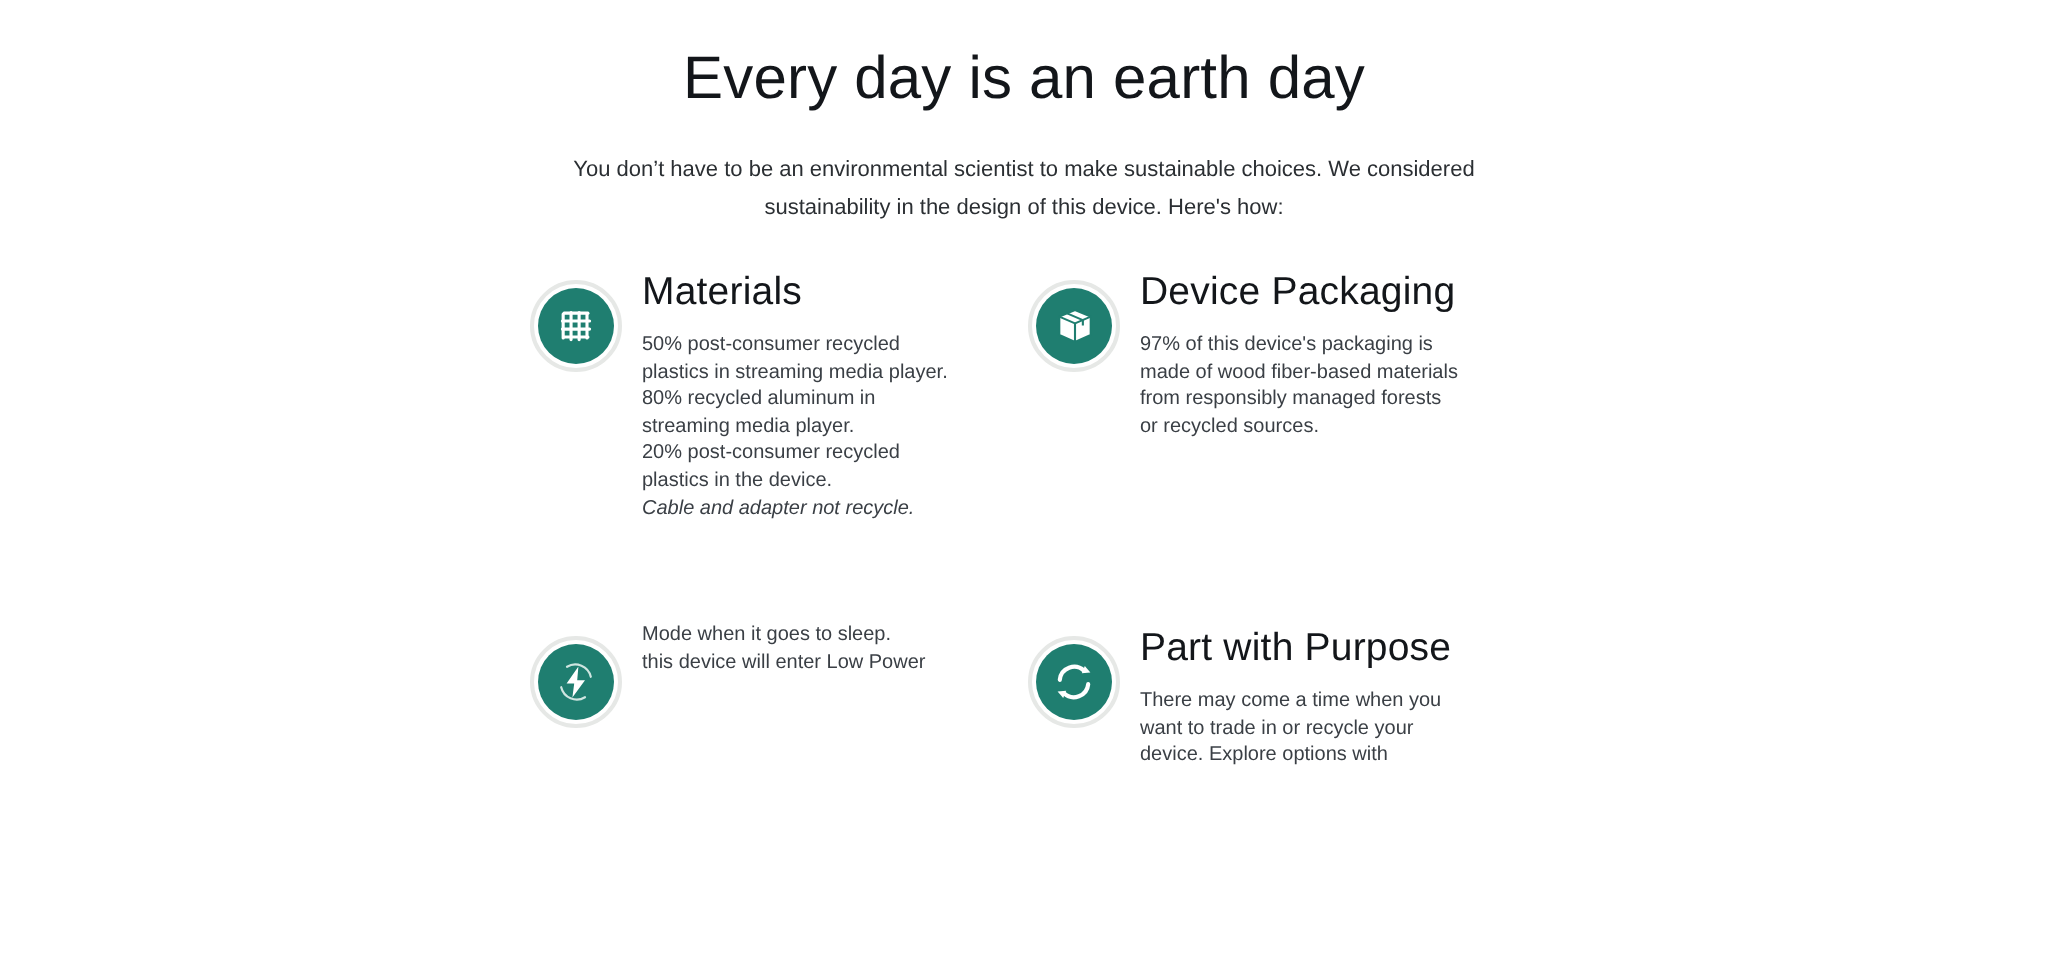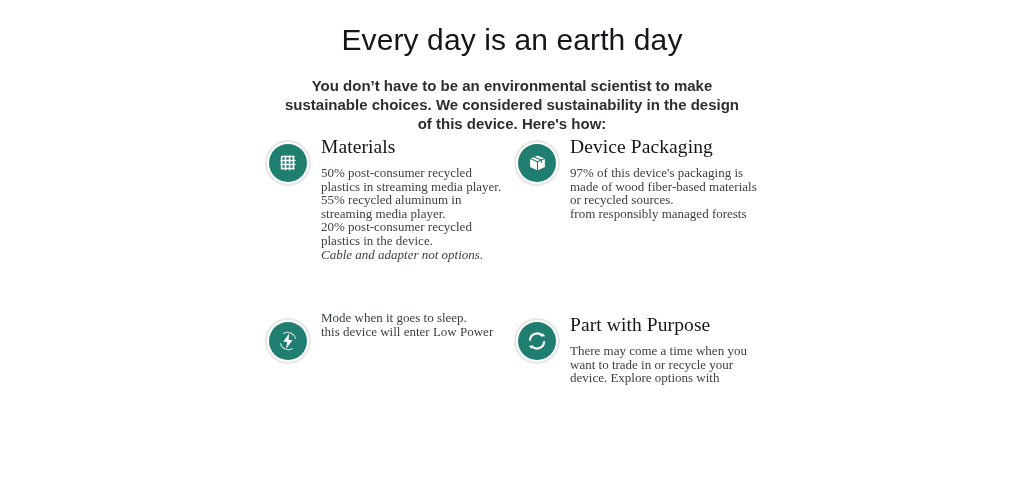--- a/index.html
+++ b/index.html
@@ -32,24 +32,24 @@
     font-size: 30px;
     font-weight: 400;
     color: #13161a;
     letter-spacing: 0.1px;
     margin: 0;
     line-height: 40px;
   }
   .intro-copy {
     margin: 16px auto 0 auto;
     width: 470px;
-    font-size: 15px;
+    font-size: 11px;
     line-height: 19px;
     color: #2b2f33;
-    font-weight: 700;
+    font-weight: 400;
   }
 
   
   .features {
     position: absolute;
     left: 265px;
     top: 133px;
     width: 494px;
     display: grid;
     grid-template-columns: 245px 245px;
@@ -84,32 +84,31 @@
     display: flex;
     align-items: center;
     justify-content: center;
   }
   .feature-icon svg {
     display: block;
   }
   .feature-body {
     flex: 1 1 auto;
     min-width: 0;
-    font-family: Liberation Serif, serif;
   }
   .feature-title {
     font-size: 19.5px;
     font-weight: 400;
     color: #13161a;
     line-height: 27px;
     margin: 0 0 6px 0;
     letter-spacing: 0.1px;
   }
   .feature-text {
-    font-size: 13px;
+    font-size: 10px;
     line-height: 13.6px;
     color: #3a3f45;
     margin: 0;
   }
   .feature-text .line {
     display: block;
   }
   .feature-text .line.italic {
     font-style: italic;
   }
@@ -141,25 +140,25 @@
               <path d="M5.5 18 L18.5 18"></path>
             </g>
           </svg>
         </div>
       </div>
       <div class="feature-body">
         <h2 class="feature-title">Materials</h2>
         <p class="feature-text">
           <span class="line">50% post-consumer recycled</span>
           <span class="line">plastics in streaming media player.</span>
-          <span class="line">55% recycled aluminum in</span>
+          <span class="line">80% recycled aluminum in</span>
           <span class="line">streaming media player.</span>
           <span class="line">20% post-consumer recycled</span>
           <span class="line">plastics in the device.</span>
-          <span class="line italic">Cable and adapter not options.</span>
+          <span class="line italic">Cable and adapter not recycle.</span>
         </p>
       </div>
     </div>
 
     <div class="feature">
       <div class="feature-icon-wrap">
         <div class="feature-icon">
           <svg width="23" height="23" viewBox="0 0 24 24" aria-hidden="true">
             <g fill="#ffffff" stroke="#1f7e70" stroke-width="1.1" stroke-linejoin="round">
               <path d="M12 3.2 L20.2 6.6 L20.2 16.2 L12 19.8 L3.8 16.2 L3.8 6.6 Z"></path>
@@ -168,22 +167,22 @@
               <path d="M7.9 4.9 L16.1 8.4 L16.1 11.2" fill="none"></path>
             </g>
           </svg>
         </div>
       </div>
       <div class="feature-body">
         <h2 class="feature-title">Device Packaging</h2>
         <p class="feature-text">
           <span class="line">97% of this device's packaging is</span>
           <span class="line">made of wood fiber-based materials</span>
+          <span class="line">from responsibly managed forests</span>
           <span class="line">or recycled sources.</span>
-          <span class="line">from responsibly managed forests</span>
         </p>
       </div>
     </div>
 
     <div class="feature">
       <div class="feature-icon-wrap">
         <div class="feature-icon">
           <svg width="24" height="24" viewBox="0 0 24 24" aria-hidden="true">
             <g fill="none" stroke="#cfe5e0" stroke-width="1.1" stroke-linecap="round">
               <path d="M4.6 14.6 A8 8 0 0 0 16.5 19.6"></path>

